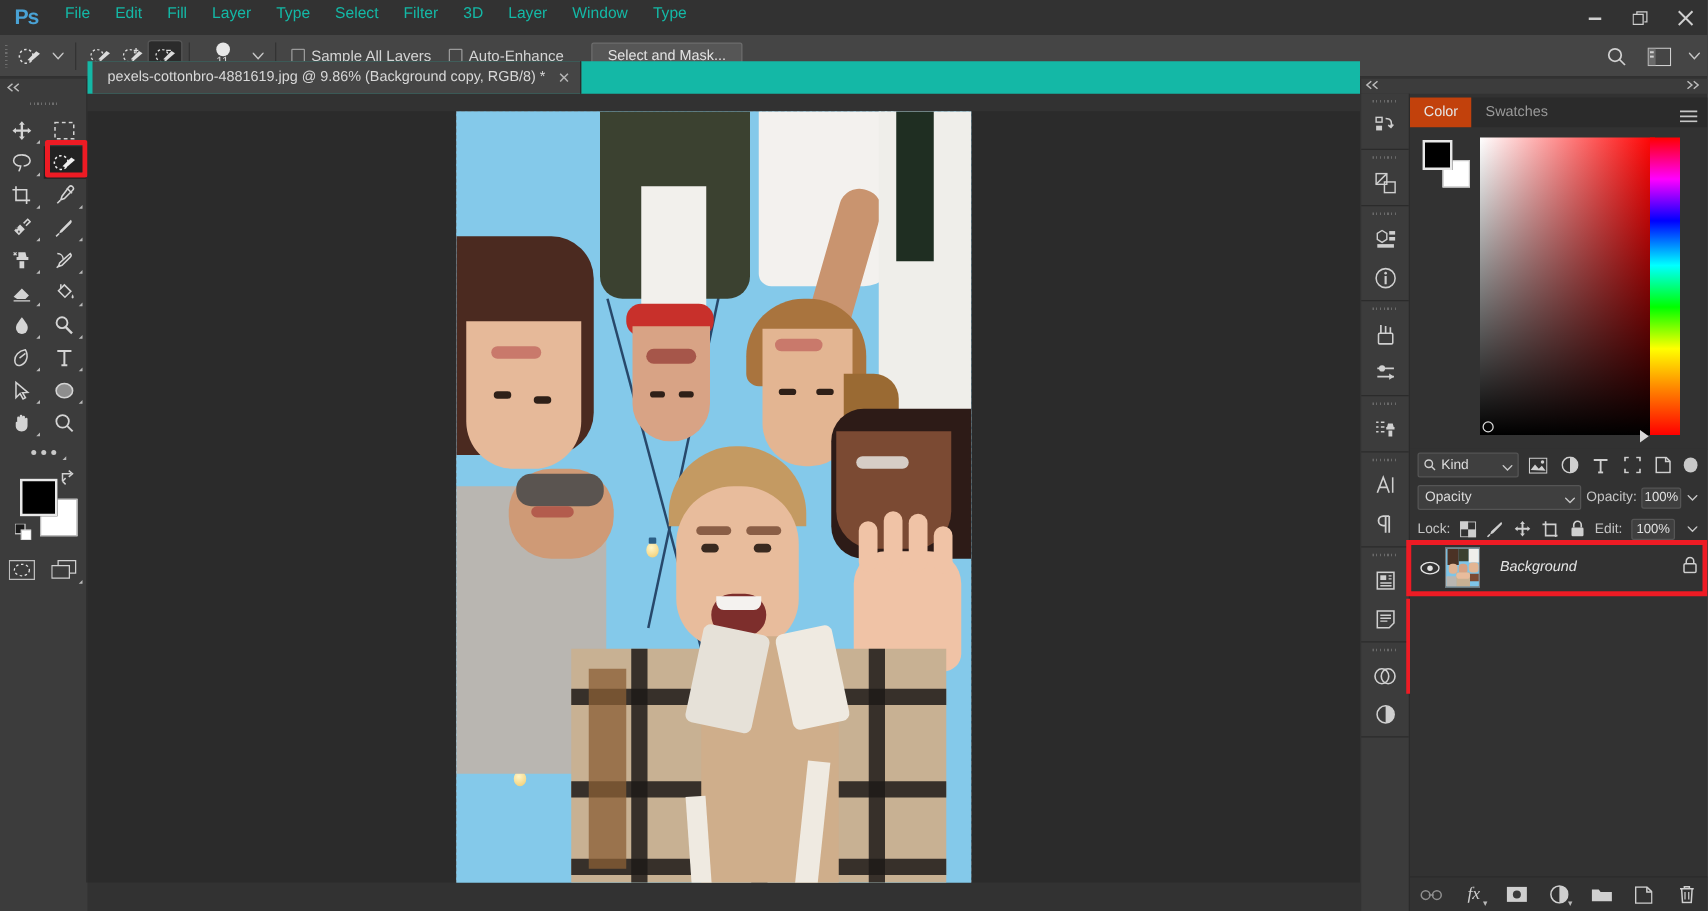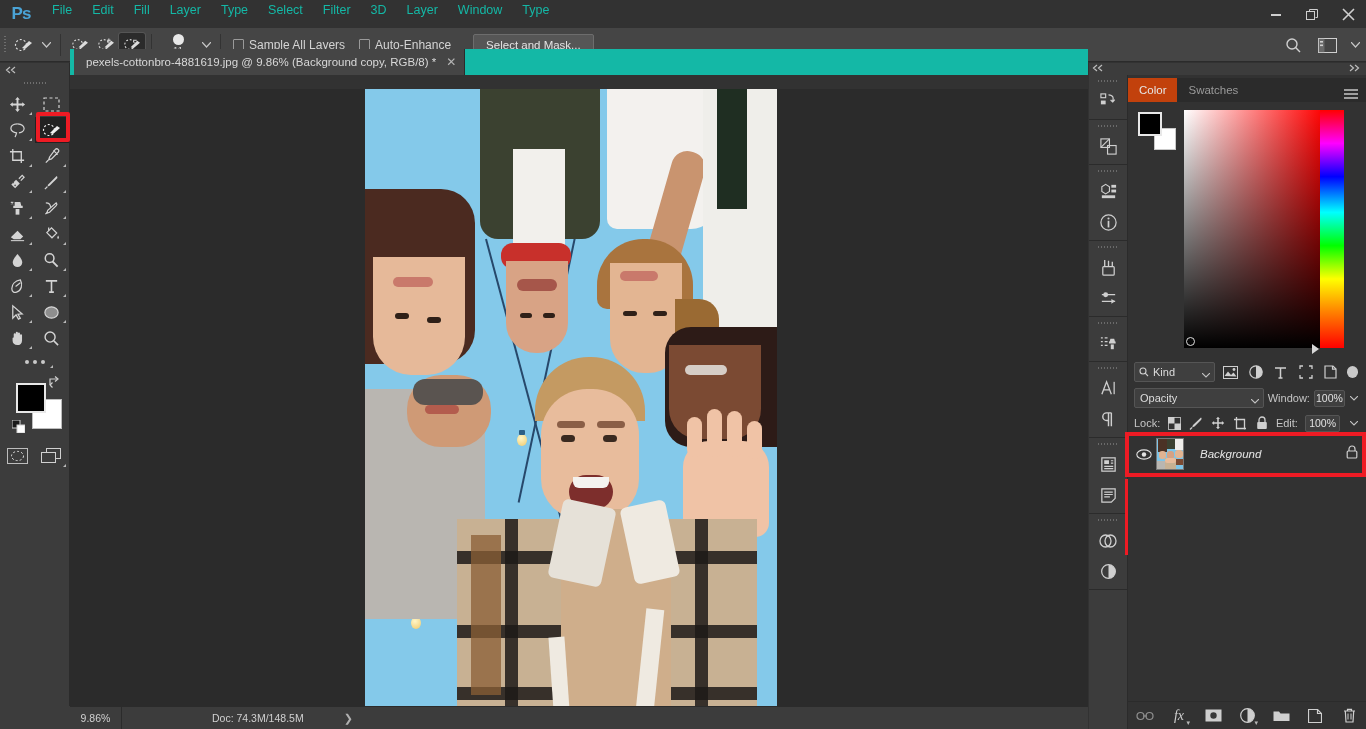--- a/index.html
+++ b/index.html
@@ -608,25 +608,20 @@
         <div class="ph" style="left:262px;top:414px;width:46px;height:78px;background:#efeae1;border-radius:6px;transform:rotate(-12deg);"></div>
         <div class="ph" style="left:276px;top:520px;width:18px;height:102px;background:#efeae1;transform:rotate(6deg);"></div>
         <div class="ph" style="left:186px;top:548px;width:16px;height:74px;background:#efeae1;transform:rotate(-4deg);"></div>
       </div>
 
       <div class="ants"></div>
     </div>
   </div>
 
   <div class="sb-bottomfill"></div>
-  <div class="statusbar">
-    <div class="sb-zoom">9.86%</div>
-    <div class="sb-doc">Doc: 74.3M/148.5M</div>
-    <div class="sb-arrow">❯</div>
-  </div>
 
   <div class="topbarright"></div>
   <div class="collapse-l">
     <svg width="12" height="8">
         <path d="M5 1 L1.5 4 L5 7 M10 1 L6.5 4 L10 7" fill="none" stroke="#bdbdbd" stroke-width="1.2"></path>
       </svg>
   </div>
   <div class="collapse-r">
     <svg width="12" height="8">
         <path d="M2 1 L5.5 4 L2 7 M7 1 L10.5 4 L7 7" fill="none" stroke="#bdbdbd" stroke-width="1.2"></path>
@@ -836,21 +831,21 @@
 
     <div class="lp-blend">
       <div class="blendsel">
         <span>Opacity</span>
         <span class="kchev">
           <svg width="8" height="5">
               <path d="M0 0 L4 4 L8 0" fill="none" stroke="#c6c6c6" stroke-width="1.1"></path>
             </svg>
         </span>
       </div>
-      <span class="lbl">Window:</span>
+      <span class="lbl">Opacity:</span>
       <span class="numbox">100%</span>
       <span class="mini-chev">
         <svg width="8" height="5">
             <path d="M0 0 L4 4 L8 0" fill="none" stroke="#c6c6c6" stroke-width="1.1"></path>
           </svg>
       </span>
     </div>
 
     <div class="lp-lock">
       <span class="lbl">Lock:</span>

